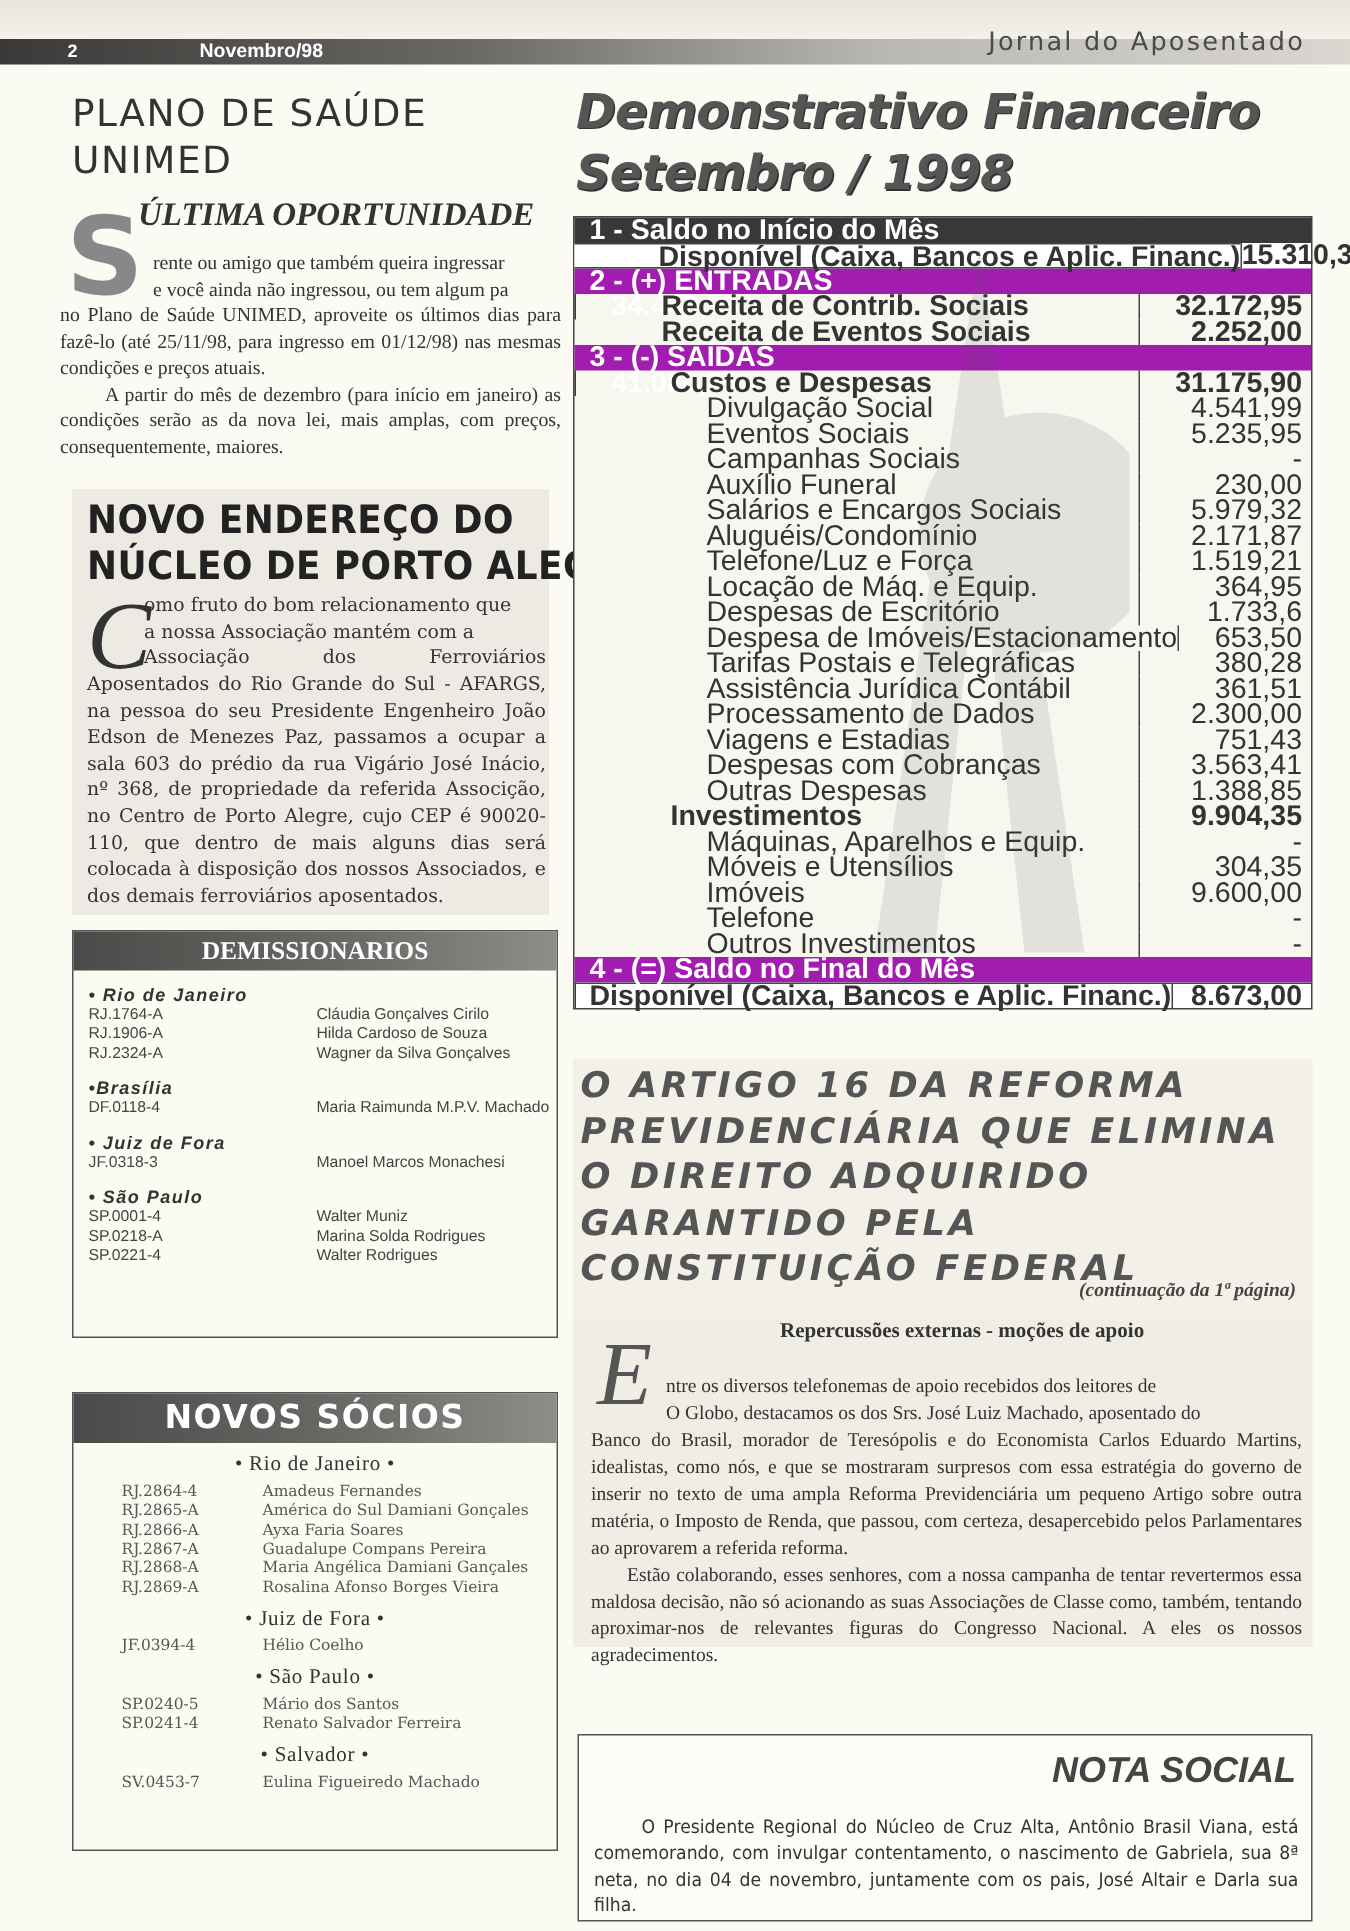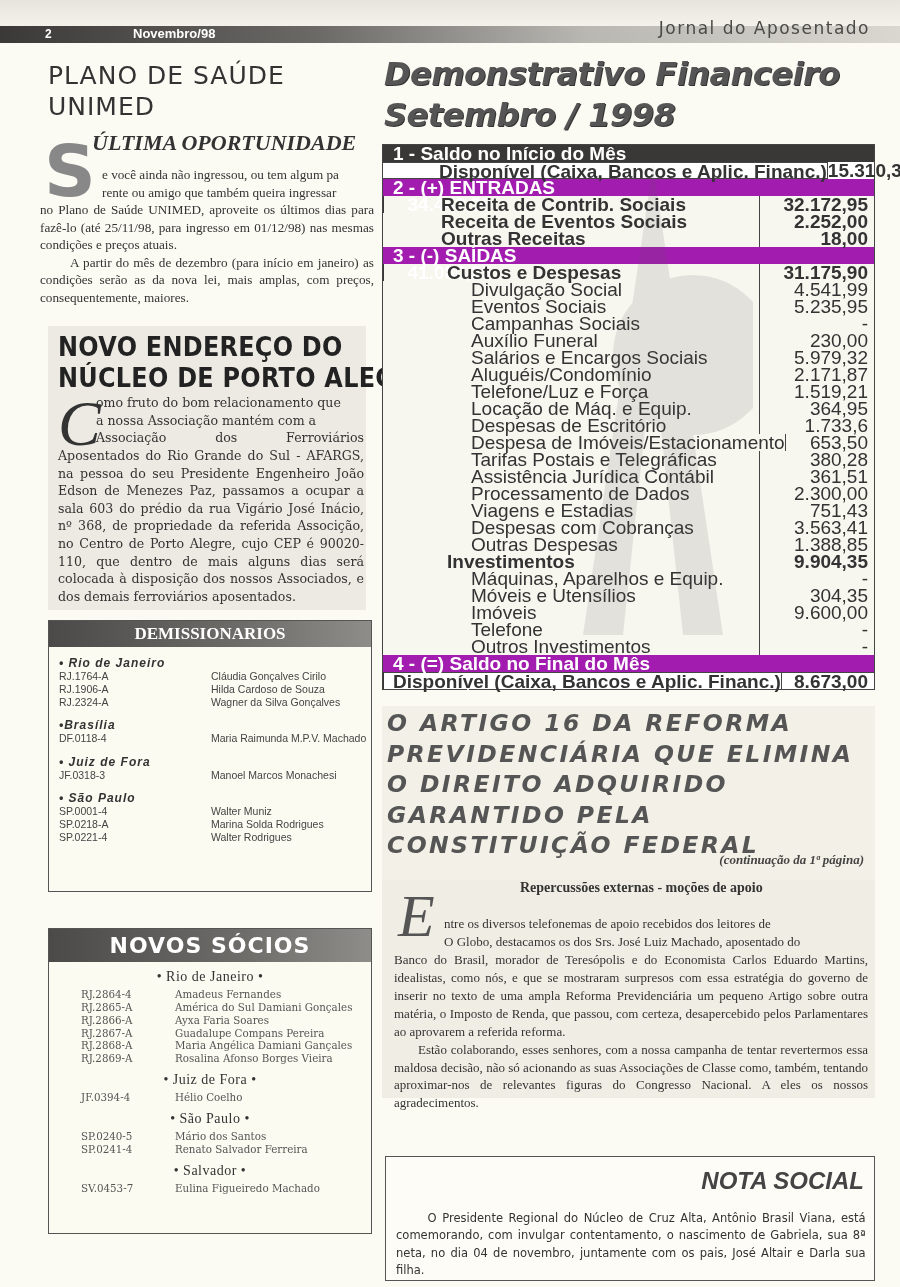--- a/index.html
+++ b/index.html
@@ -89,21 +89,21 @@
   <span class="mast">Jornal do Aposentado</span>
 </div>
 
 <div class="plano-title">
   <div>PLANO DE SAÚDE</div>
   <div>UNIMED</div>
 </div>
 <div class="ultima-cap">S</div>
 <div class="ultima-title">ÚLTIMA OPORTUNIDADE</div>
 <div class="ultima-body">
-  <p class="first"><span class="l1">e você ainda não ingressou, ou tem algum pa</span><span class="l1">rente ou amigo que também queira ingressar</span><span>no Plano de Saúde UNIMED, aproveite os últimos dias para fazê-lo (até 25/11/98, para ingresso em 01/12/98) nas mesmas condições e preços atuais.</span></p>
+  <p class="first"><span class="l1">rente ou amigo que também queira ingressar</span><span class="l1">e você ainda não ingressou, ou tem algum pa</span><span>no Plano de Saúde UNIMED, aproveite os últimos dias para fazê-lo (até 25/11/98, para ingresso em 01/12/98) nas mesmas condições e preços atuais.</span></p>
   <p>A partir do mês de dezembro (para início em janeiro) as condições serão as da nova lei, mais amplas, com preços, consequentemente, maiores.</p>
 </div>
 
 <div class="novo-box"></div>
 <div class="novo-title">
   <div>NOVO ENDEREÇO DO</div>
   <div>NÚCLEO DE PORTO ALEGRE</div>
 </div>
 <div class="novo-cap">C</div>
 <div class="novo-body">
@@ -227,24 +227,20 @@
       <span class="val">34.442,95</span>
     </div>
     <div class="r bold">
       <span class="lbl i1b">Receita de Contrib. Sociais</span>
       <span class="val">32.172,95</span>
     </div>
     <div class="r bold">
       <span class="lbl i1b">Receita de Eventos Sociais</span>
       <span class="val">2.252,00</span>
     </div>
-    <div class="r bold">
-      <span class="lbl i1b">Outras Receitas</span>
-      <span class="val">18,00</span>
-    </div>
     <div class="r dark">
       <span class="lbl i0">3 - (-) SAÍDAS</span>
       <span class="val">41.080,25</span>
     </div>
     <div class="r bold">
       <span class="lbl i2">Custos e Despesas</span>
       <span class="val">31.175,90</span>
     </div>
     <div class="r ">
       <span class="lbl i3">Divulgação Social</span>

